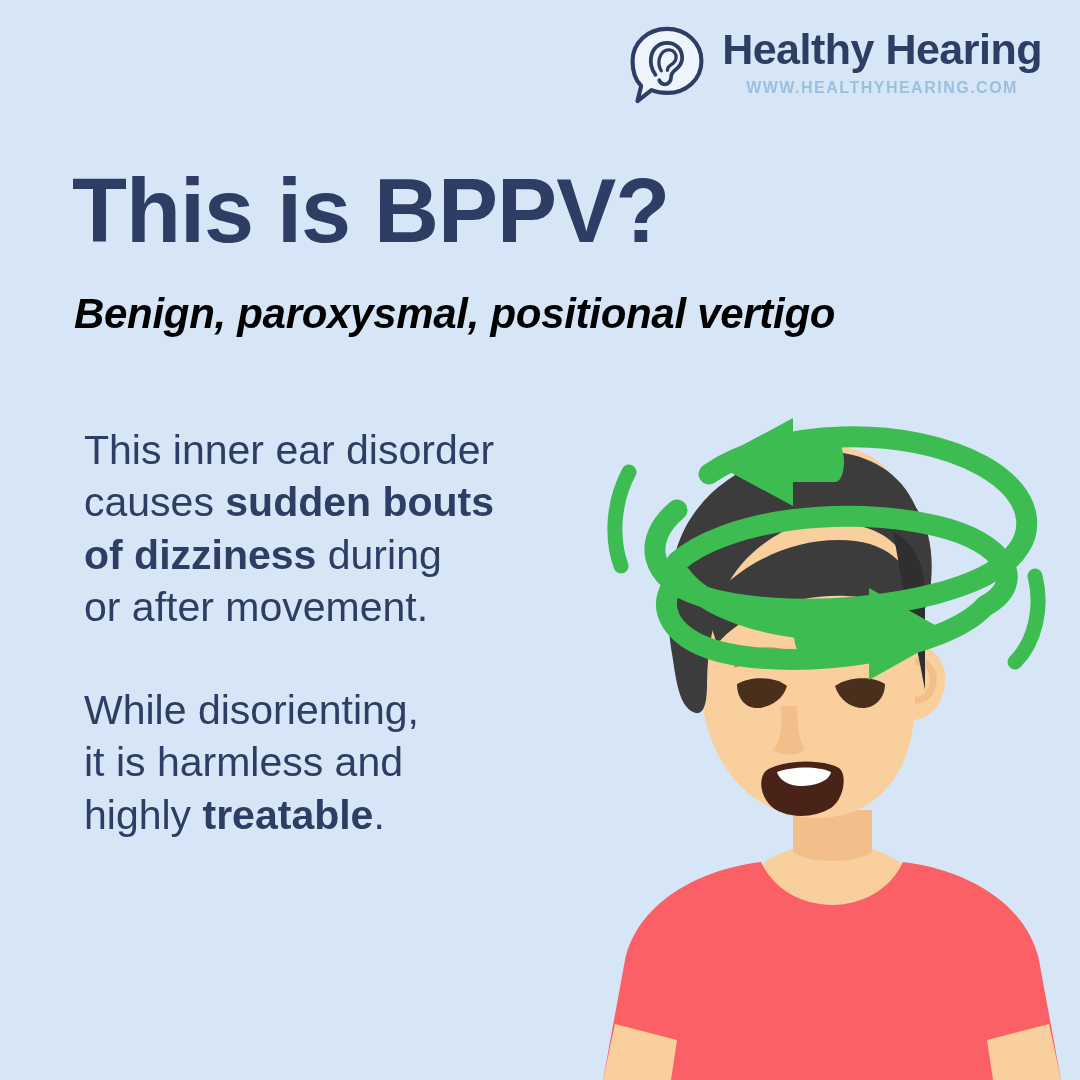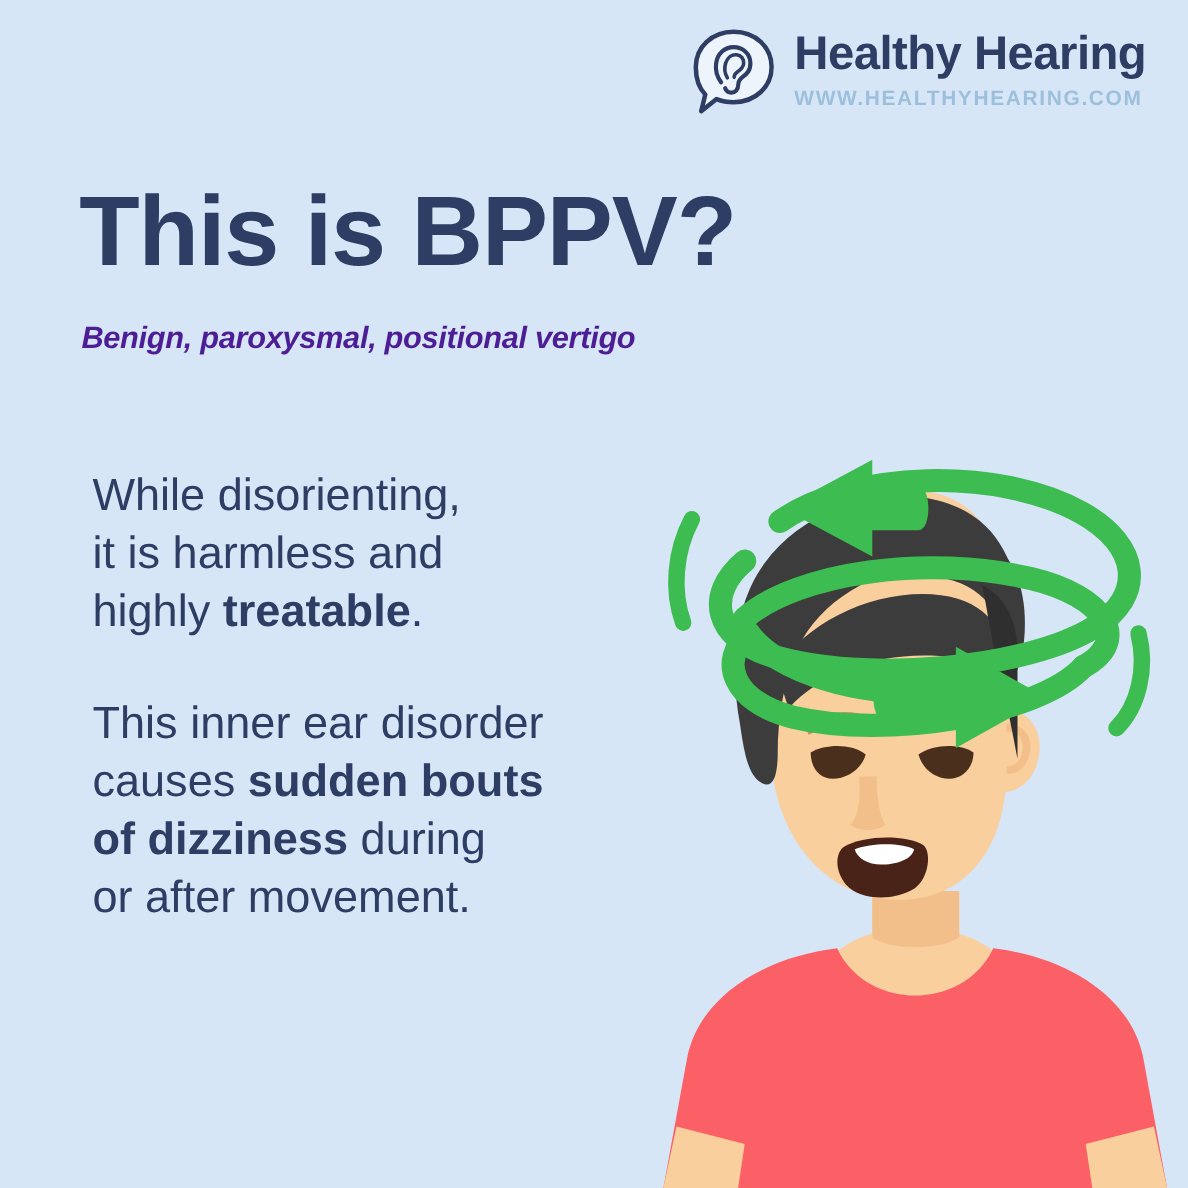--- a/index.html
+++ b/index.html
@@ -27,33 +27,33 @@
   }
   .logo-mark {
     width: 82px;
     height: 82px;
     flex: 0 0 auto;
     margin-top: 2px;
   }
   .logo-text-col {
     display: flex;
     flex-direction: column;
-    align-items: flex-start;
+    align-items: center;
     padding-top: 6px;
   }
   .logo-name {
     font-size: 43px;
     font-weight: bold;
     color: #2d3d63;
     letter-spacing: -0.5px;
     line-height: 1;
     white-space: nowrap;
   }
   .logo-url {
-    font-size: 19px;
+    font-size: 16px;
     font-weight: bold;
     color: #9cc0dc;
     letter-spacing: 1.5px;
     margin-top: 8px;
     white-space: nowrap;
   }
 
   
   .title {
     position: absolute;
@@ -63,24 +63,24 @@
     font-weight: bold;
     color: #2d3d63;
     letter-spacing: -1px;
     line-height: 1;
     margin: 0;
   }
   .subtitle {
     position: absolute;
     left: 74px;
     top: 293px;
-    font-size: 28px;
+    font-size: 42px;
     font-weight: bold;
     font-style: italic;
-    color: #4c1d95;
+    color: #000000;
     letter-spacing: -0.3px;
     line-height: 1;
     margin: 0;
     text-align: center;
   }
 
   
   .body-copy {
     position: absolute;
     left: 84px;
@@ -124,27 +124,27 @@
     <span class="logo-text-col">
       <span class="logo-name">Healthy Hearing</span>
       <span class="logo-url">WWW.HEALTHYHEARING.COM</span>
     </span>
   </div>
 
   <h1 class="title">This is BPPV?</h1>
   <h2 class="subtitle">Benign, paroxysmal, positional vertigo</h2>
 
   <div class="body-copy">
-    <p class="para"><span>While disorienting,
- it is harmless and
-highly </span><b>treatable</b><span>.</span></p>
     <p class="para"><span>This inner ear disorder
 causes </span><b>sudden bouts
 of dizziness</b><span> during
 or after movement.</span></p>
+    <p class="para"><span>While disorienting,
+ it is harmless and
+highly </span><b>treatable</b><span>.</span></p>
   </div>
 
   <div class="illustration">
     <svg viewBox="0 0 495 680" xmlns="http://www.w3.org/2000/svg">
 
       <g>
         <path d="M150 680 L150 520 C150 470 195 443 247 443 C299 443 345 470 345 520 L345 680 Z" fill="#facf9e"></path>
 
         <path d="M208 410 L208 470 C208 487 226 497 247 497 C268 497 287 487 287 470 L287 410 Z" fill="#facf9e"></path>
         <path d="M208 410 L208 452 C222 464 272 464 287 452 L287 410 Z" fill="#f2bf8b"></path>

